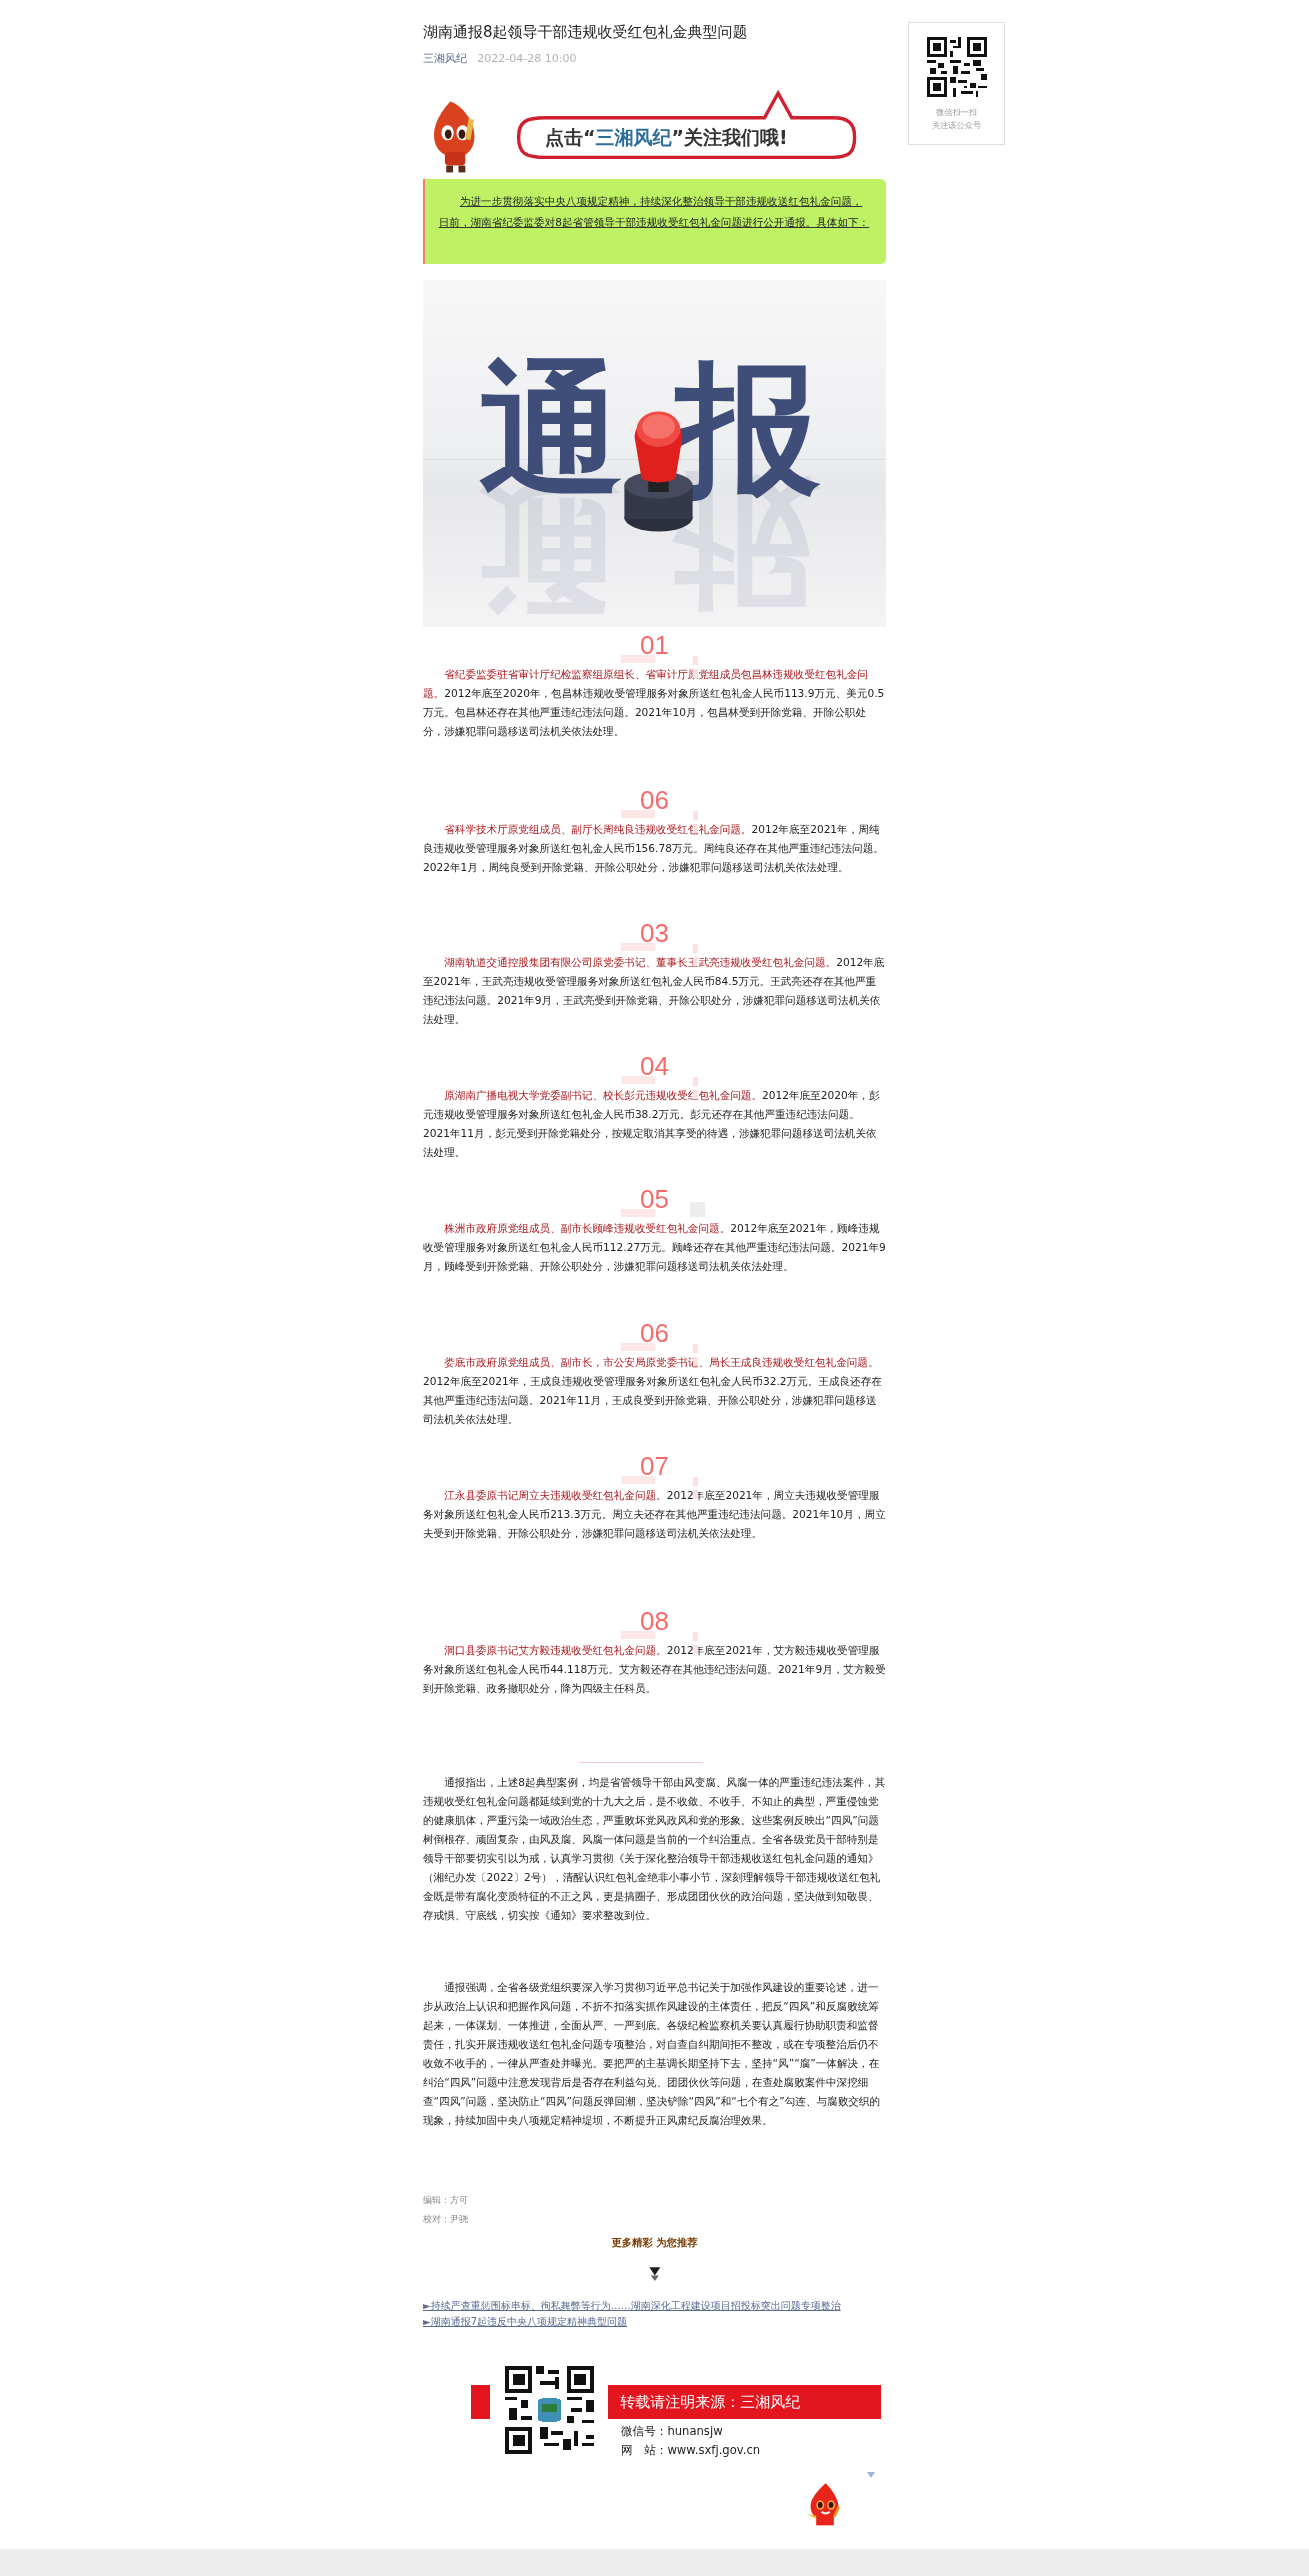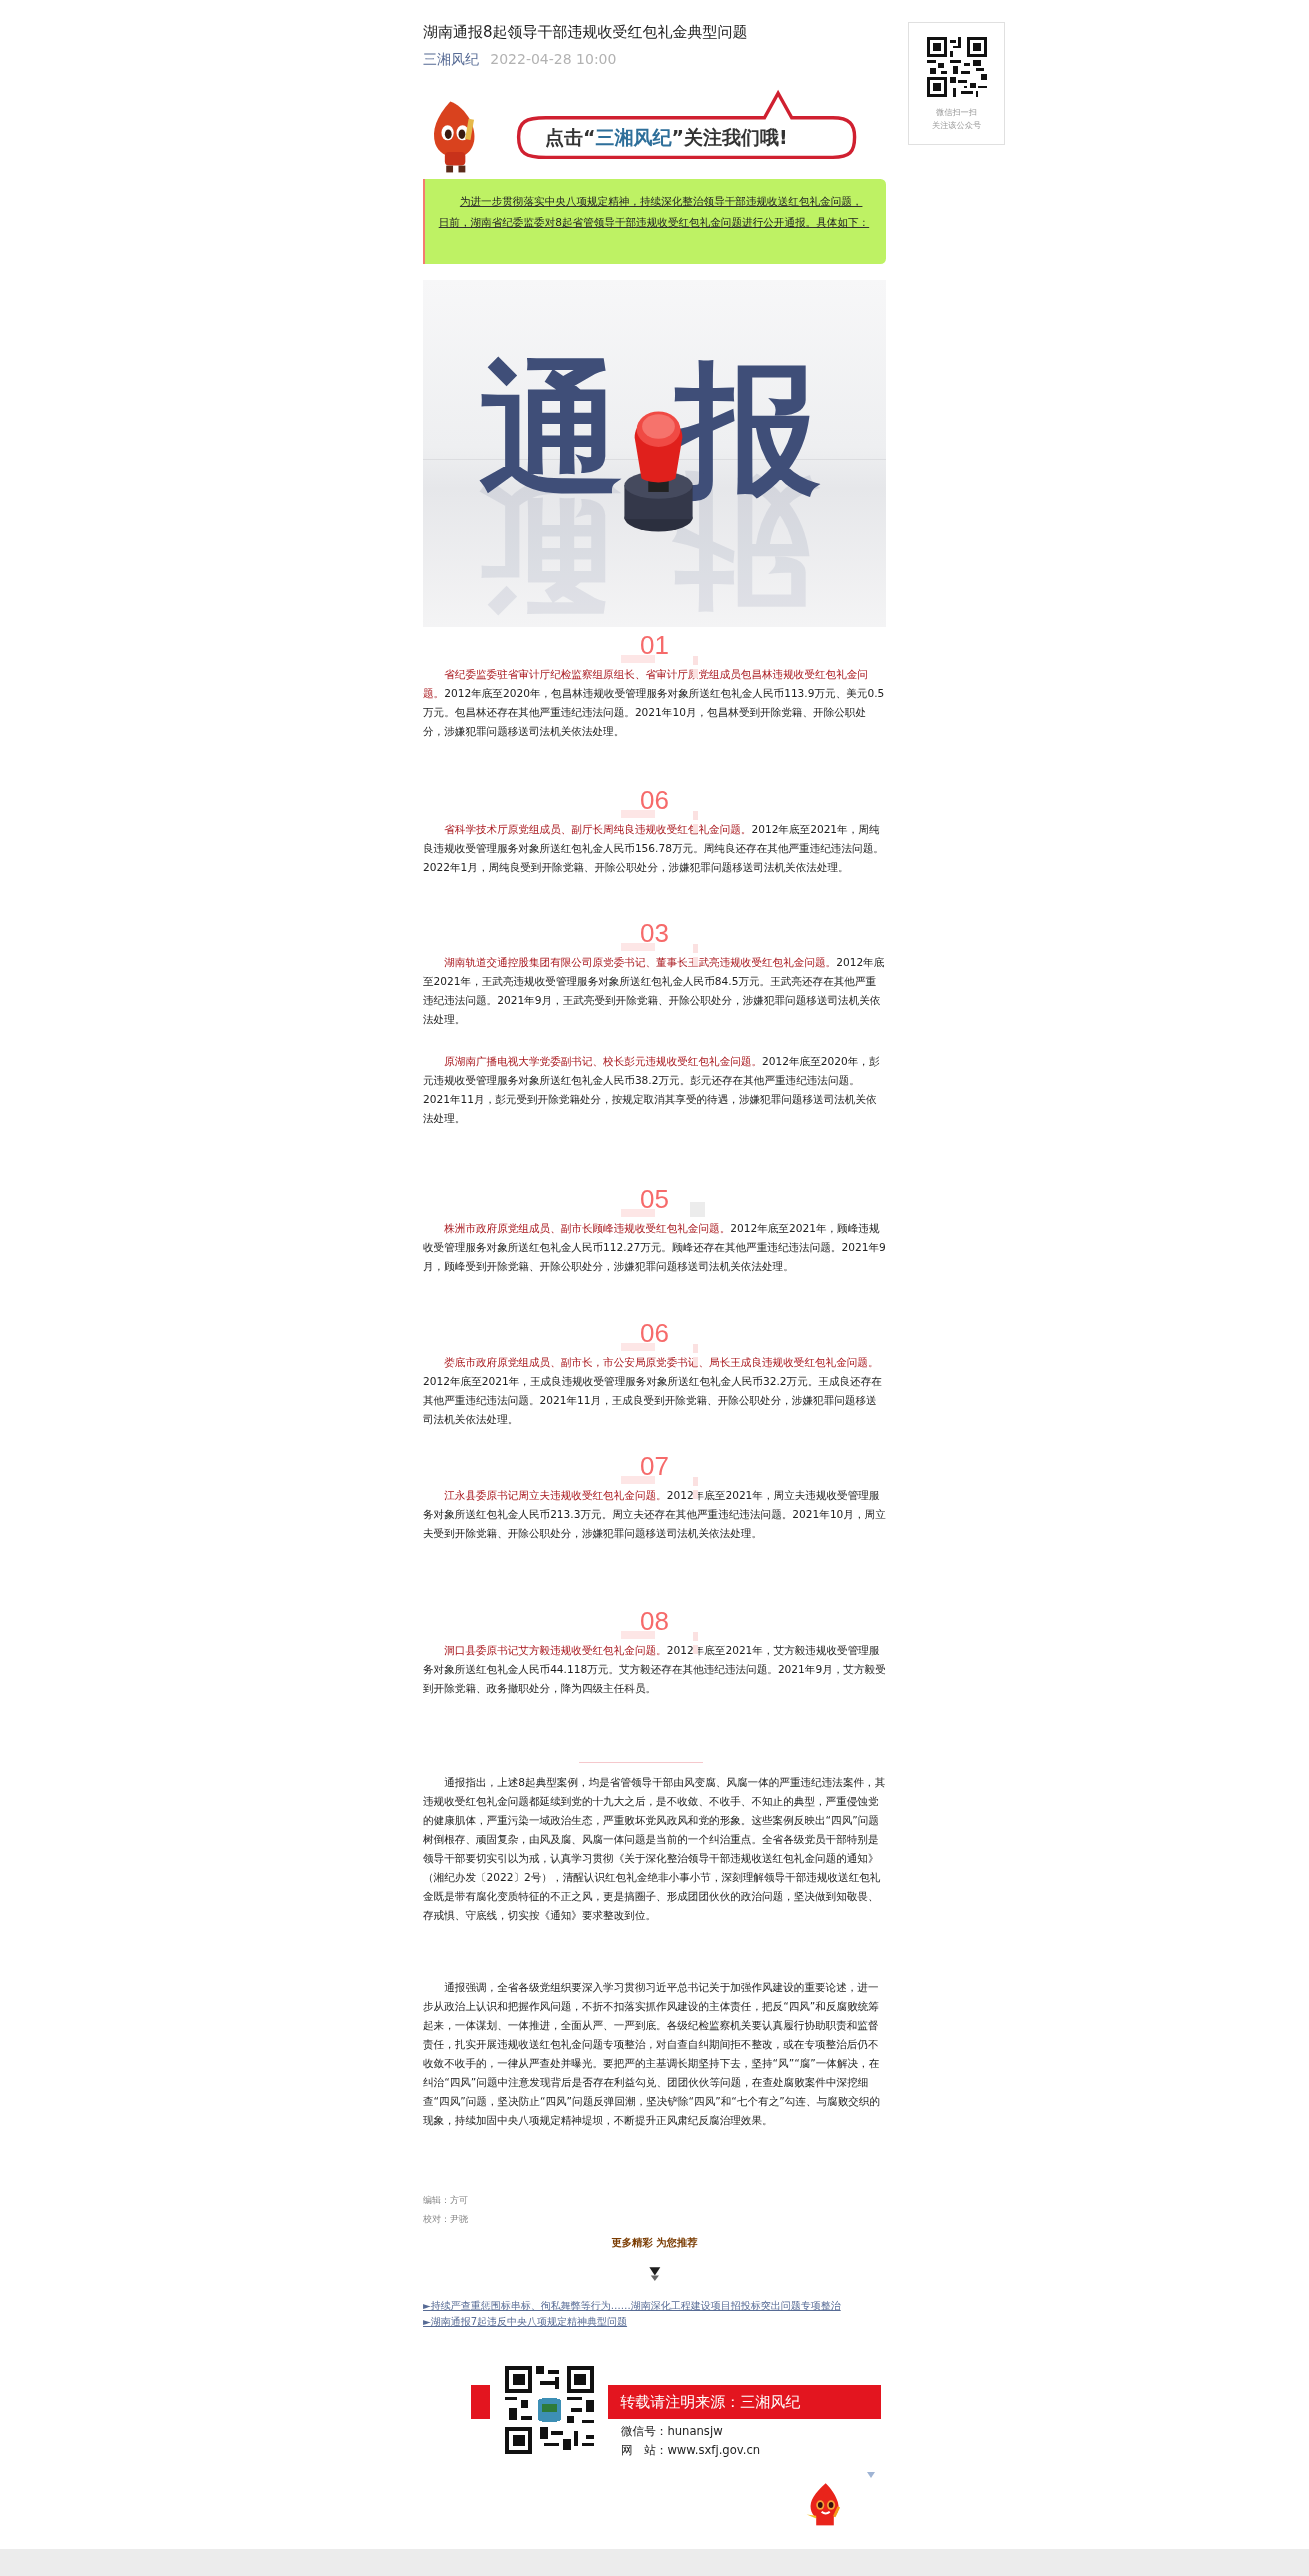--- a/index.html
+++ b/index.html
@@ -1,20 +1,20 @@
 <!DOCTYPE html>
 <html style="font-size:11px"><head>
 <meta charset="utf-8">
 <style>
   * { box-sizing: border-box; margin: 0; padding: 0; }
   html, body { width: 1310px; background: #ffffff; }
   body { font-family: "DejaVu Sans", "Liberation Sans", sans-serif; color: #333; position: relative; height: 2576px; }
   .page { position: absolute; left: 423px; top: 0; width: 463px; }
   .title { position: absolute; top: 22.6px; left: 0; font-size: 15px; color: #222; font-weight: normal; letter-spacing: 0px; white-space: nowrap; }
-  .meta { position: absolute; top: 51px; left: 0; font-size: 14px; white-space: nowrap; }
+  .meta { position: absolute; top: 51px; left: 0; font-size: 11px; white-space: nowrap; }
   .meta .src { color: #576b95; margin-right: 6.8px; cursor: pointer; }
   .meta .date { color: #b2b2b2; }
 
   .qr-side { position: absolute; left: 908px; top: 22px; width: 97px; height: 123px; border: 0.7px solid #e0e0e0; background: #fff; text-align: center; }
   .qr-side .qr { width: 60px; height: 60px; margin: 13.7px auto 6.8px auto; }
   .qr-side .cap { font-size: 8.2px; color: #999; line-height: 12.3px; }
 
   .banner { position: absolute; top: 89px; left: 0; width: 463px; height: 89px; }
   .intro { position: absolute; top: 179px; left: 0; width: 463px; height: 85px; background: #bef264; border-left: 2.7px solid #f47b70; border-radius: 0 5.5px 5.5px 0; padding: 12.3px 13.7px 0 13.7px; text-decoration: underline; }
   .intro p { font-size: 10.6px; line-height: 20.5px; color: #222; text-indent: 2em; }
@@ -164,20 +164,21 @@
     <div class="num-wrap"><div class="num-bar"></div><span class="num">06</span><div class="num-dots"><span></span><span></span></div></div>
     <p><span class="hl">省科学技术厅原党组成员、副厅长周纯良违规收受红包礼金问题。</span><span>2012年底至2021年，周纯良违规收受管理服务对象所送红包礼金人民币156.78万元。周纯良还存在其他严重违纪违法问题。2022年1月，周纯良受到开除党籍、开除公职处分，涉嫌犯罪问题移送司法机关依法处理。</span></p>
   </div>
 
   <div class="case" style="top:918px;">
     <div class="num-wrap"><div class="num-bar"></div><span class="num">03</span><div class="num-dots"><span></span><span></span></div></div>
     <p><span class="hl">湖南轨道交通控股集团有限公司原党委书记、董事长王武亮违规收受红包礼金问题。</span><span>2012年底至2021年，王武亮违规收受管理服务对象所送红包礼金人民币84.5万元。王武亮还存在其他严重违纪违法问题。2021年9月，王武亮受到开除党籍、开除公职处分，涉嫌犯罪问题移送司法机关依法处理。</span></p>
   </div>
 
   <div class="case" style="top:1051px;">
+    <div class="num-wrap"><div class="num-bar"></div><span class="num">04</span><div class="num-dots"><span></span><span></span></div></div>
     <p><span class="hl">原湖南广播电视大学党委副书记、校长彭元违规收受红包礼金问题。</span><span>2012年底至2020年，彭元违规收受管理服务对象所送红包礼金人民币38.2万元。彭元还存在其他严重违纪违法问题。2021年11月，彭元受到开除党籍处分，按规定取消其享受的待遇，涉嫌犯罪问题移送司法机关依法处理。</span></p>
   </div>
 
   <div class="case" style="top:1184px;">
     <div class="num-wrap"><div class="num-bar"></div><span class="num">05</span><div class="num-loading"></div></div>
     <p><span class="hl">株洲市政府原党组成员、副市长顾峰违规收受红包礼金问题。</span><span>2012年底至2021年，顾峰违规收受管理服务对象所送红包礼金人民币112.27万元。顾峰还存在其他严重违纪违法问题。2021年9月，顾峰受到开除党籍、开除公职处分，涉嫌犯罪问题移送司法机关依法处理。</span></p>
   </div>
 
   <div class="case" style="top:1318px;">
     <div class="num-wrap"><div class="num-bar"></div><span class="num">06</span><div class="num-dots"><span></span><span></span></div></div>

